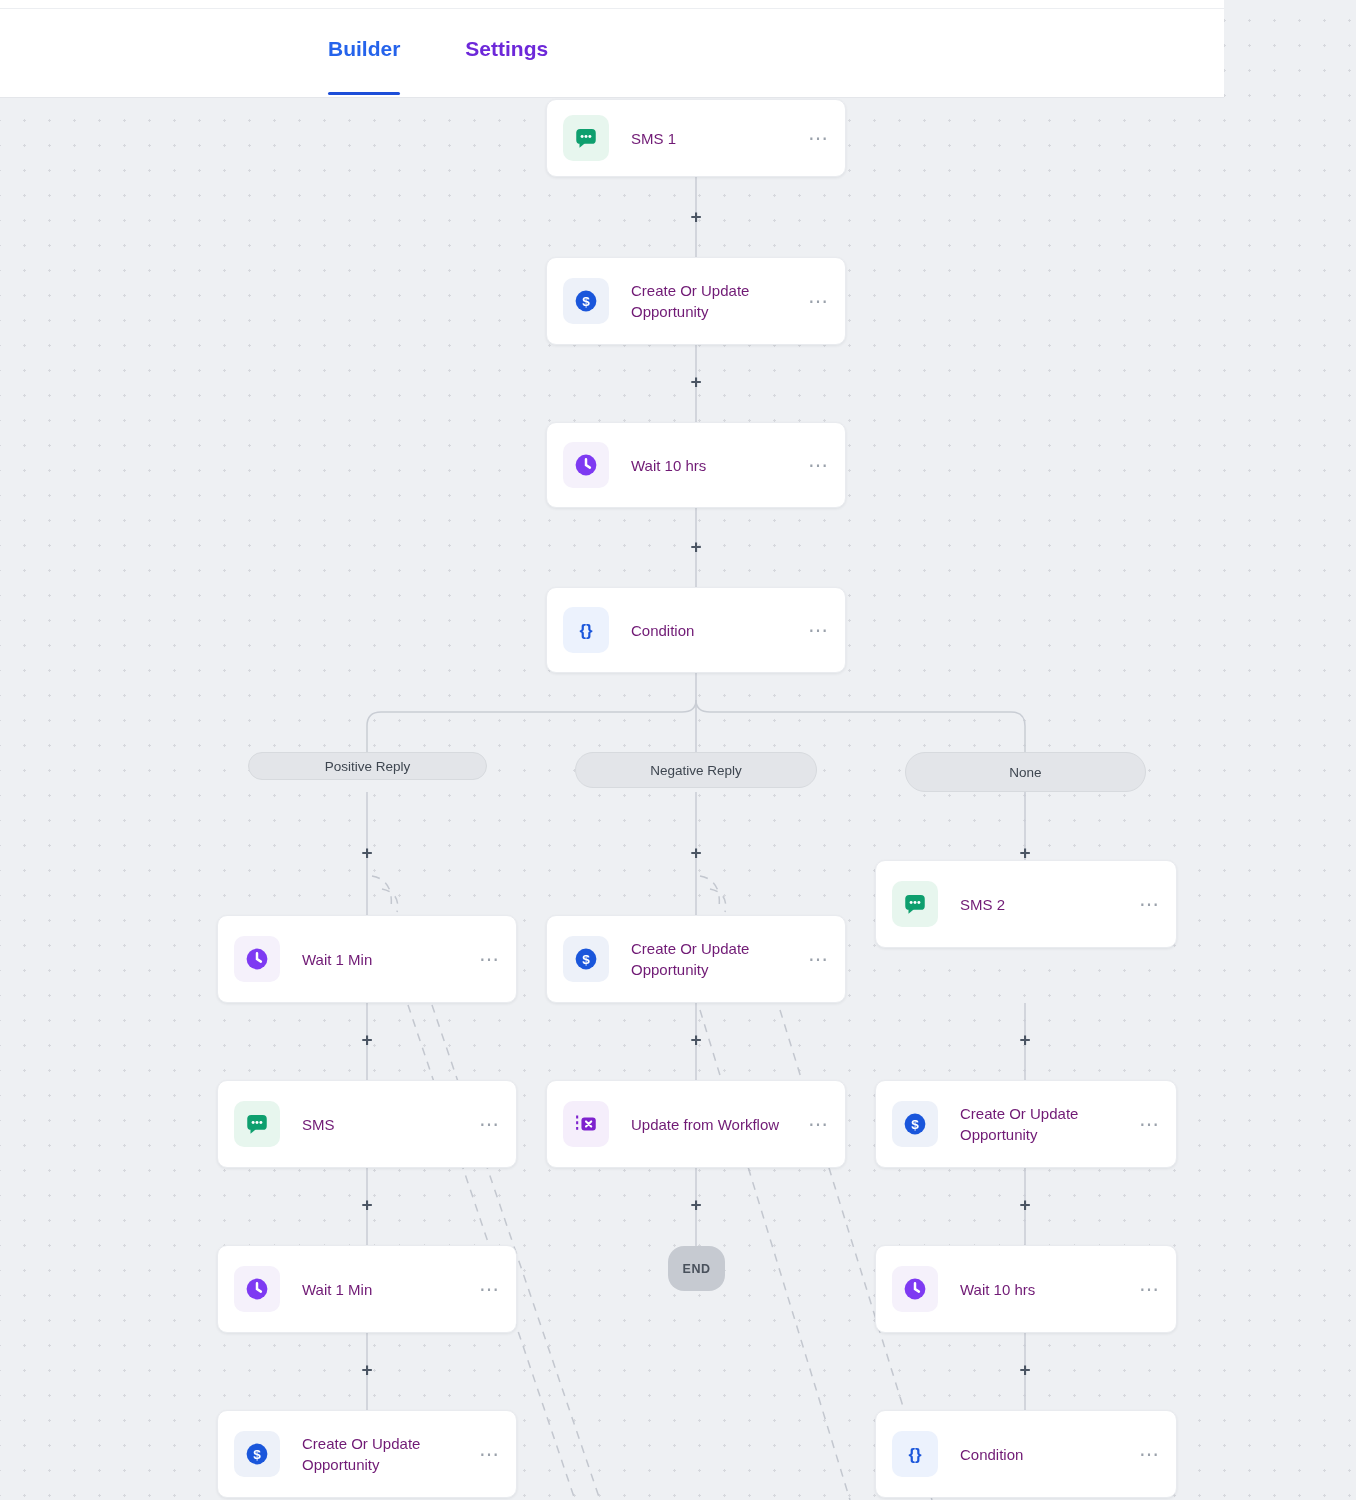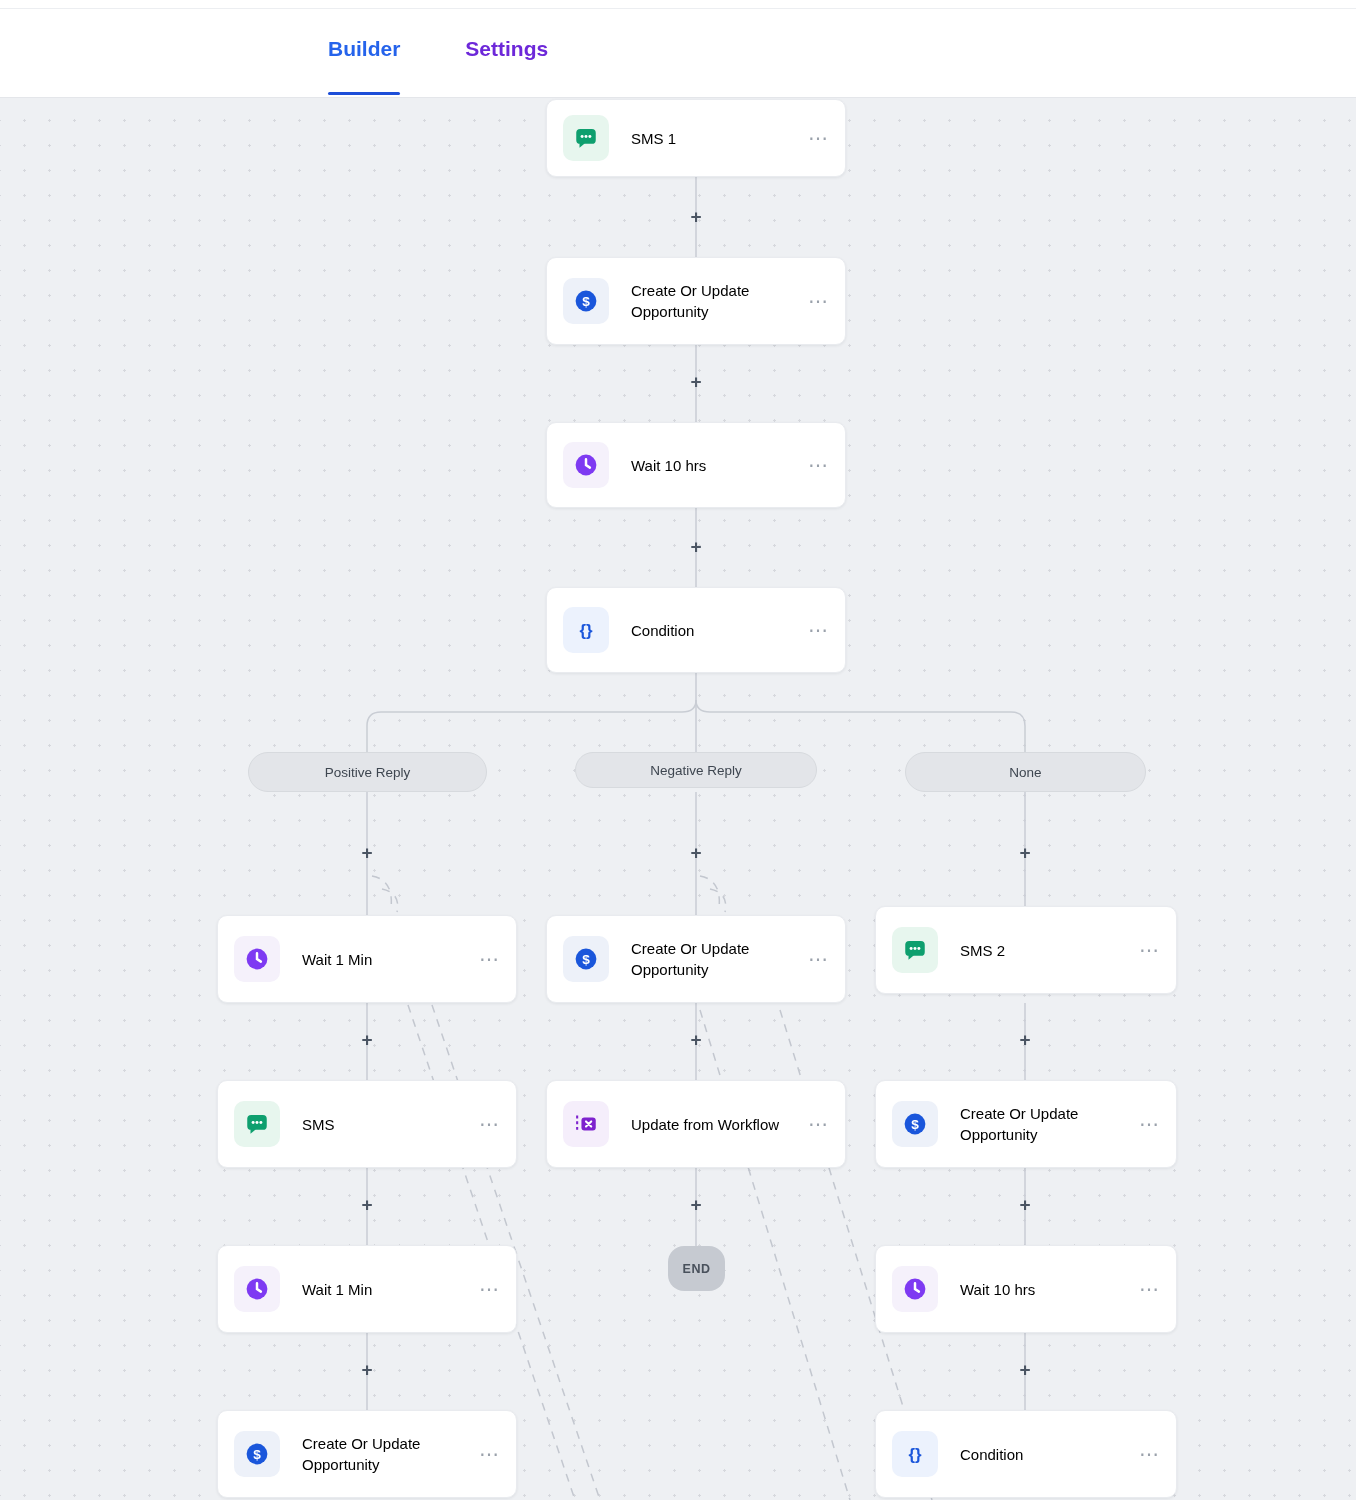--- a/index.html
+++ b/index.html
@@ -12,21 +12,21 @@
   #canvas{
     position:absolute;left:0;top:0;width:1356px;height:1500px;
     background-color:#eef0f3;
     background-image:radial-gradient(#d6d8dd 1.3px, transparent 1.4px);
     background-size:25px 25px;
     background-position:12px 8px;
   }
   #wires{position:absolute;left:0;top:0;z-index:1;}
   
   #header{
-    position:absolute;left:0;top:0;width:1356px;height:97px;
+    position:absolute;left:0;top:0;width:1224px;height:97px;
     background:#ffffff;border-bottom:1px solid #e4e6ea;z-index:10;
   }
   #header .topline{position:absolute;left:0;top:8px;width:100%;height:1px;background:#eceef1;}
   #tabs{
     position:absolute;left:328px;top:0;height:97px;
     display:flex;gap:65px;align-items:stretch;
   }
   .tab{
     position:relative;display:flex;align-items:center;
     font-size:21px;font-weight:700;color:#6d28d9;cursor:pointer;white-space:nowrap;
@@ -46,21 +46,21 @@
     width:46px;height:46px;border-radius:10px;flex:0 0 46px;
     display:flex;align-items:center;justify-content:center;
   }
   .tile svg{width:26px;height:26px;display:block;}
   .tile-sms{background:#e7f6ee;}
   .tile-opp{background:#edf1f9;}
   .tile-wait{background:#f5f1fb;}
   .tile-cond{background:#ecf2fd;}
   .tile-remove{background:#f5eefb;}
   .card .label{
-    margin-left:22px;font-size:15px;color:#000000;font-weight:500;
+    margin-left:22px;font-size:15px;color:#701a75;font-weight:500;
     line-height:21px;max-width:165px;
   }
   .card .menu{
     margin-left:auto;color:#9aa1ab;font-size:20px;letter-spacing:1px;
     line-height:20px;cursor:pointer;user-select:none;
   }
   
   .branch-pill{
     position:absolute;z-index:3;background:#e3e5e9;border:1px solid #d7dade;
     border-radius:20px;display:flex;align-items:center;justify-content:center;
@@ -159,21 +159,21 @@
   <div class="card" style="left:546px;top:587px;width:300px;height:86px">
     <div class="tile tile-cond">
       <svg viewBox="0 0 20 20">
           <text x="10" y="14.6" font-size="13" fill="#1a56db" text-anchor="middle" font-weight="bold">{}</text>
         </svg>
     </div>
     <div class="label">Condition</div>
     <div class="menu">⋯</div>
   </div>
 
-  <div class="branch-pill" style="left:248px;top:752px;width:239px;height:40px">Positive Reply</div>
+  <div class="branch-pill" style="left:248px;top:752px;width:239px;height:28px">Positive Reply</div>
   <div class="branch-pill" style="left:575px;top:752px;width:242px;height:36px">Negative Reply</div>
   <div class="branch-pill" style="left:905px;top:752px;width:241px;height:40px">None</div>
 
   <div class="plus" style="left:356px;top:842px">+</div>
   <div class="plus" style="left:685px;top:842px">+</div>
   <div class="plus" style="left:1014px;top:842px">+</div>
 
   <div class="card" style="left:217px;top:915px;width:300px;height:88px">
     <div class="tile tile-wait">
       <svg viewBox="0 0 20 20">
@@ -189,21 +189,21 @@
     <div class="tile tile-opp">
       <svg viewBox="0 0 20 20">
           <circle cx="10" cy="10" r="8" fill="#1a56db"></circle>
           <text x="10" y="13.6" font-size="10.5" fill="#fff" text-anchor="middle" font-weight="bold">$</text>
         </svg>
     </div>
     <div class="label">Create Or Update Opportunity</div>
     <div class="menu">⋯</div>
   </div>
 
-  <div class="card" style="left:875px;top:906px;width:302px;height:88px">
+  <div class="card" style="left:875px;top:860px;width:302px;height:88px">
     <div class="tile tile-sms">
       <svg viewBox="0 0 20 20">
           <rect x="2.5" y="3" width="15" height="11.5" rx="3" fill="#0e9f6e"></rect>
           <circle cx="7" cy="8.8" r="1.15" fill="#fff"></circle>
           <circle cx="10" cy="8.8" r="1.15" fill="#fff"></circle>
           <circle cx="13" cy="8.8" r="1.15" fill="#fff"></circle>
           <path d="M5 13.5 v4 l4.2-3.5 z" fill="#0e9f6e"></path>
         </svg>
     </div>
     <div class="label">SMS 2</div>

